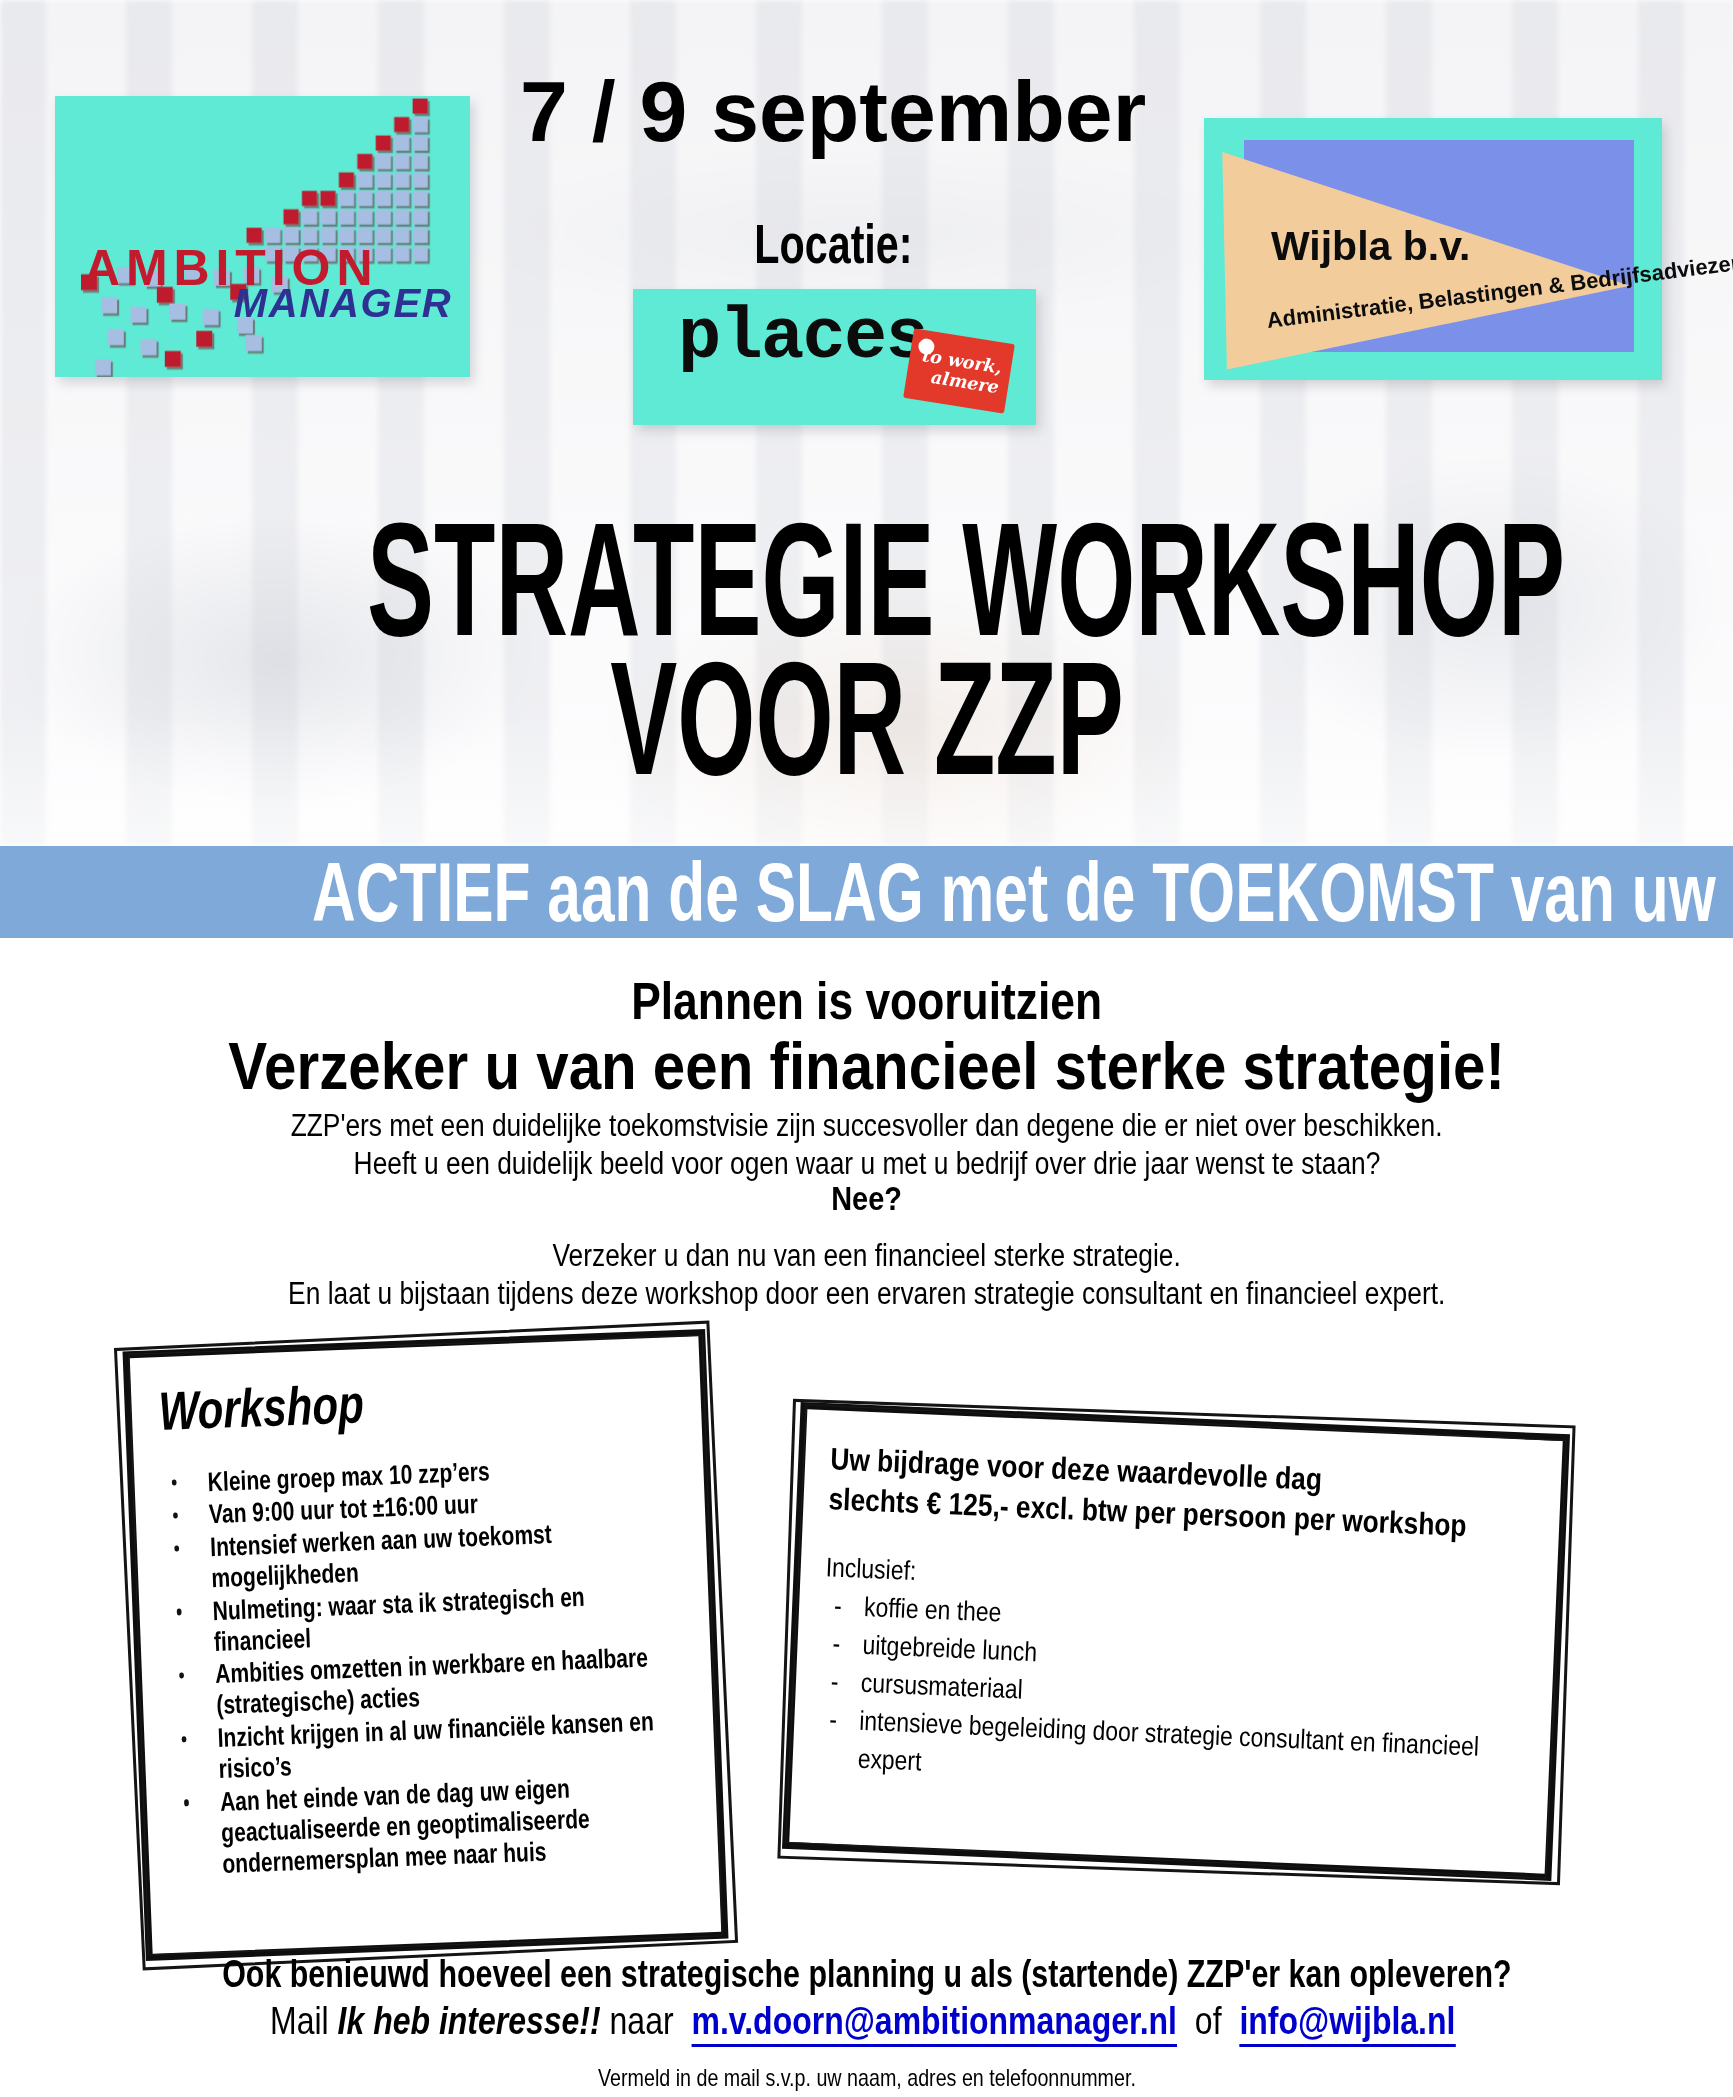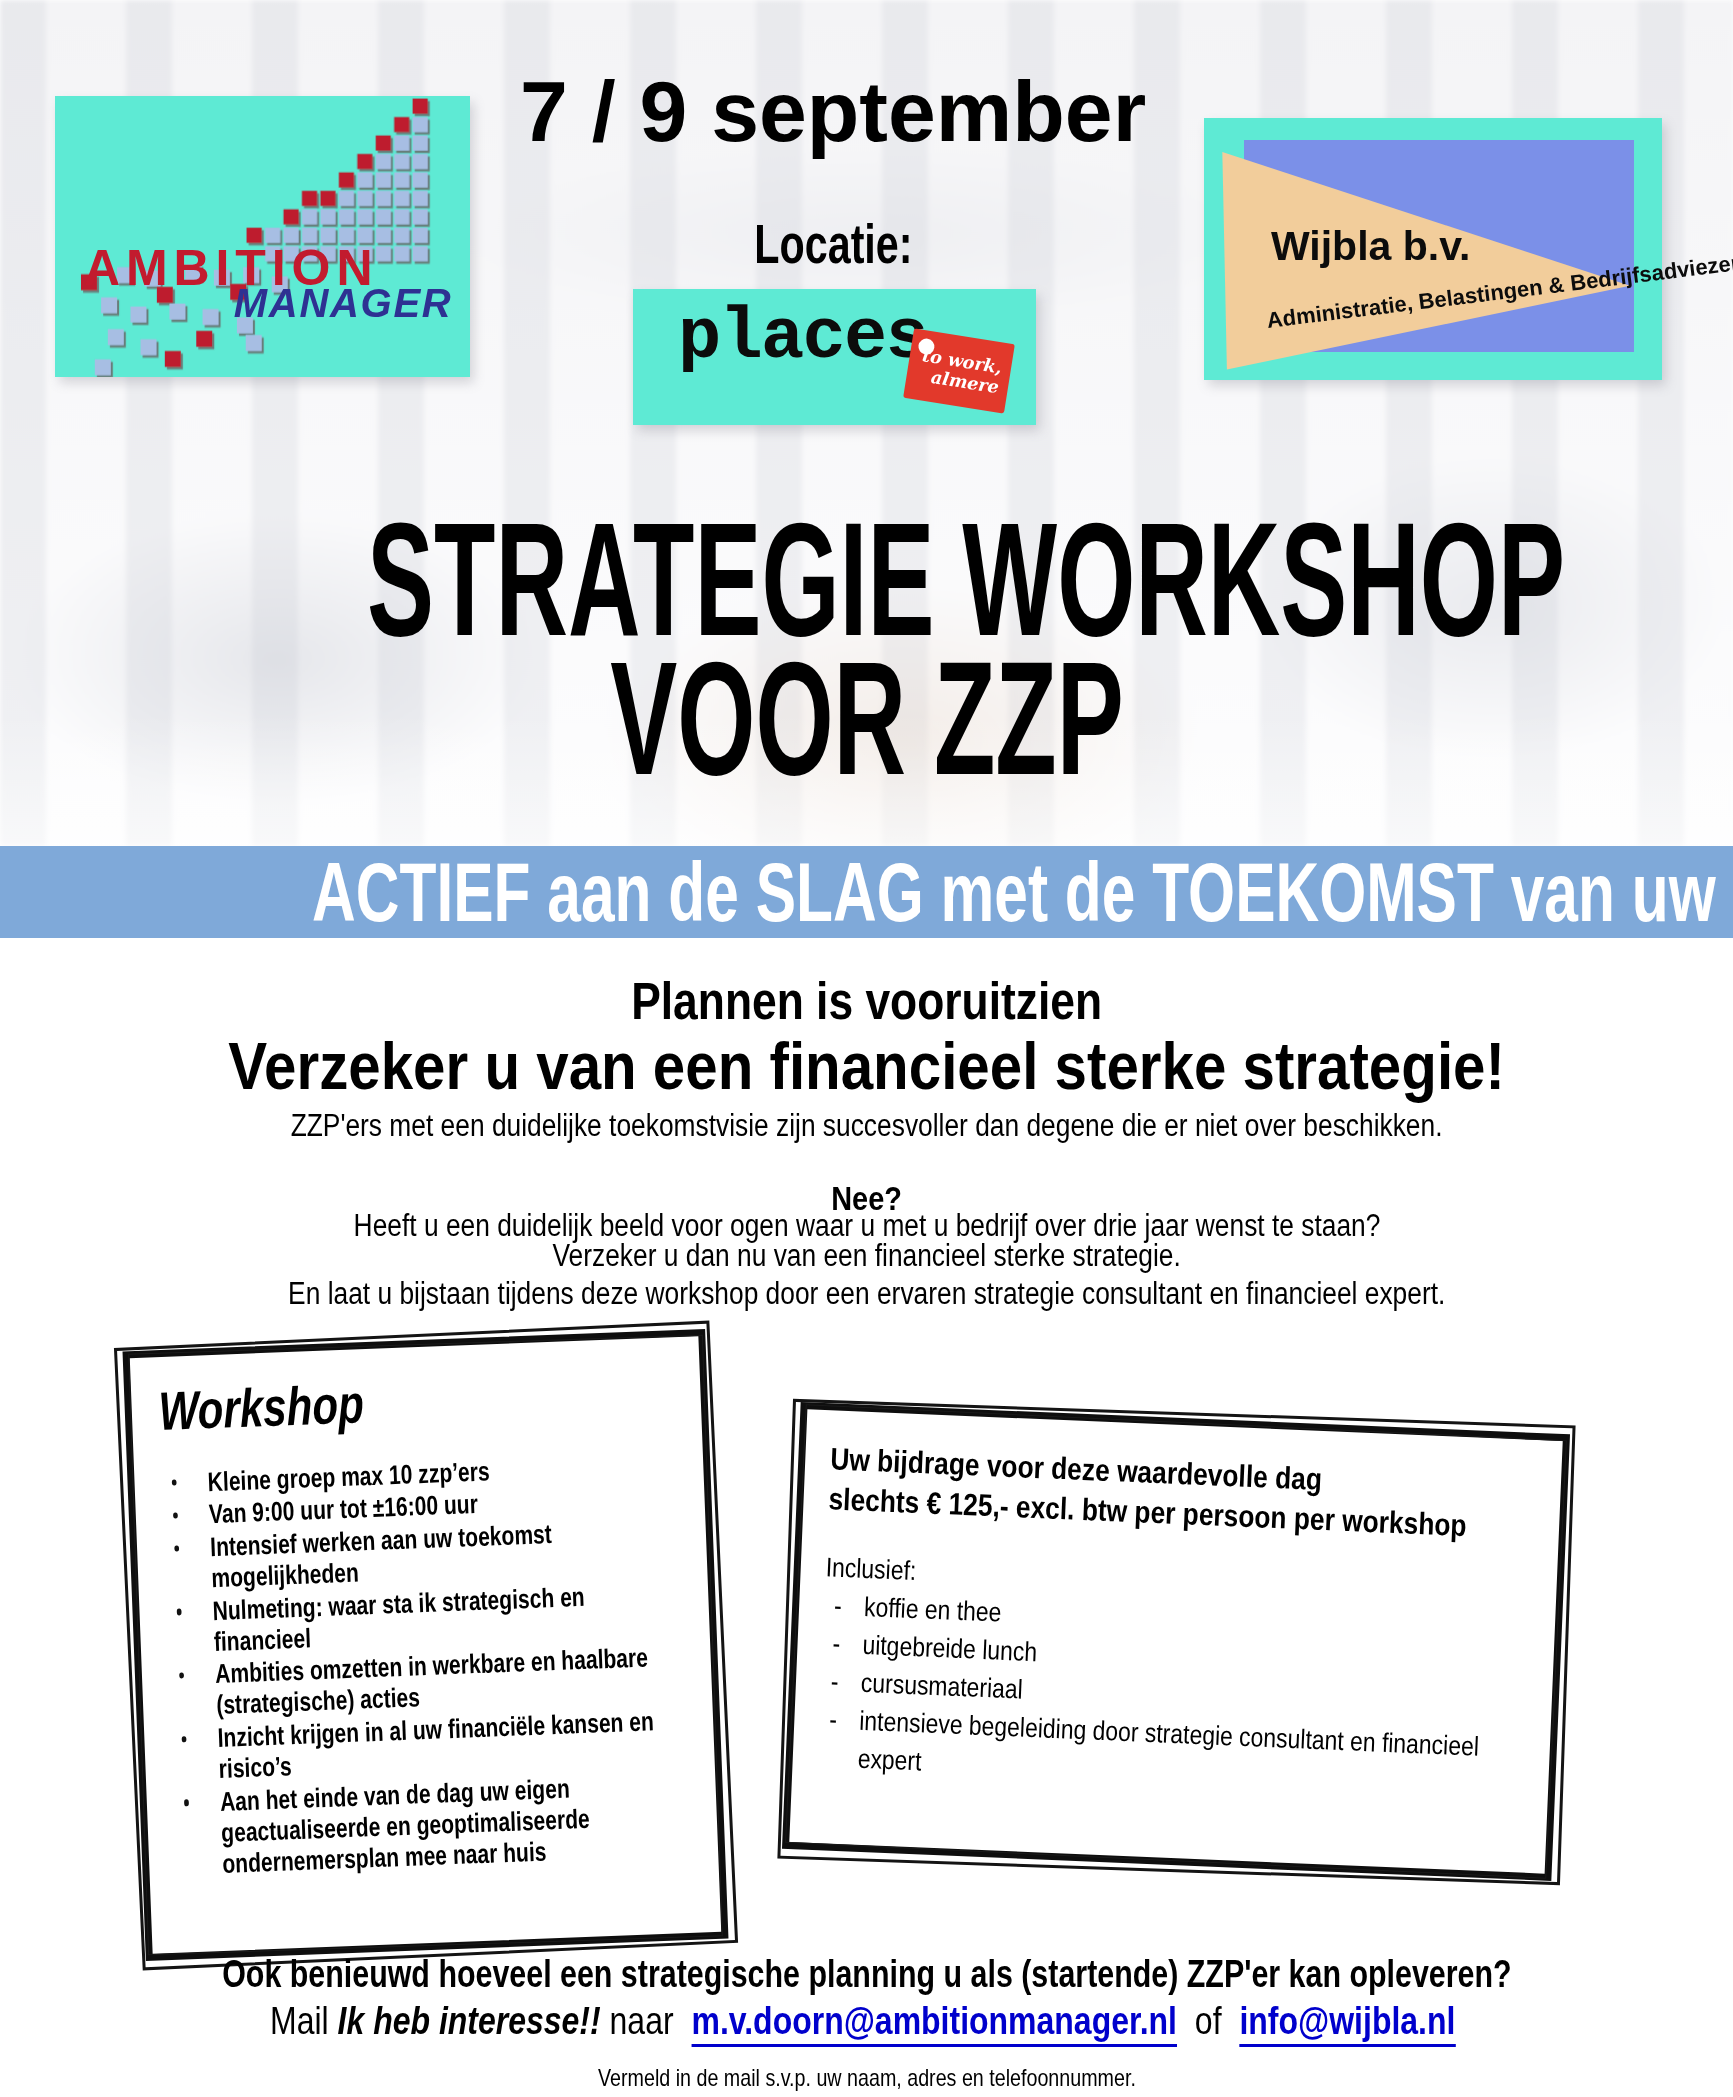--- a/index.html
+++ b/index.html
@@ -246,21 +246,21 @@
 
   <div class="cline h1-line">
     <span class="cx sx87">Plannen is vooruitzien</span>
   </div>
   <div class="cline h2-line">
     <span class="cx sx87">Verzeker u van een financieel sterke strategie!</span>
   </div>
   <div class="cline p-line" style="top:1108px">
     <span class="cx sx85">ZZP'ers met een duidelijke toekomstvisie zijn succesvoller dan degene die er niet over beschikken.</span>
   </div>
-  <div class="cline p-line" style="top:1208px">
+  <div class="cline p-line" style="top:1146px">
     <span class="cx sx85">Heeft u een duidelijk beeld voor ogen waar u met u bedrijf over drie jaar wenst te staan?</span>
   </div>
   <div class="cline nee-line">
     <span class="cx sx85">Nee?</span>
   </div>
   <div class="cline p-line" style="top:1238px">
     <span class="cx sx85">Verzeker u dan nu van een financieel sterke strategie.</span>
   </div>
   <div class="cline p-line" style="top:1276px">
     <span class="cx sx85">En laat u bijstaan tijdens deze workshop door een ervaren strategie consultant en financieel expert.</span>

